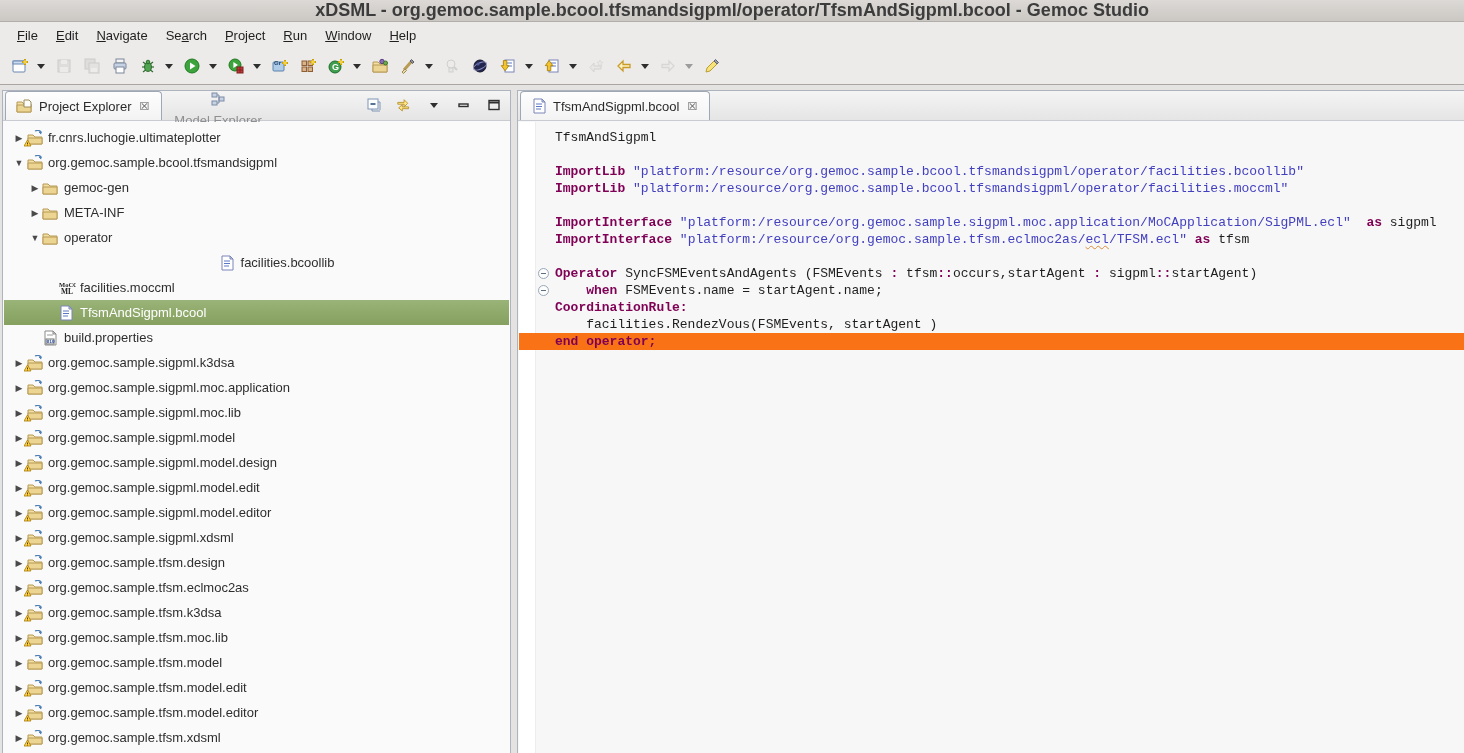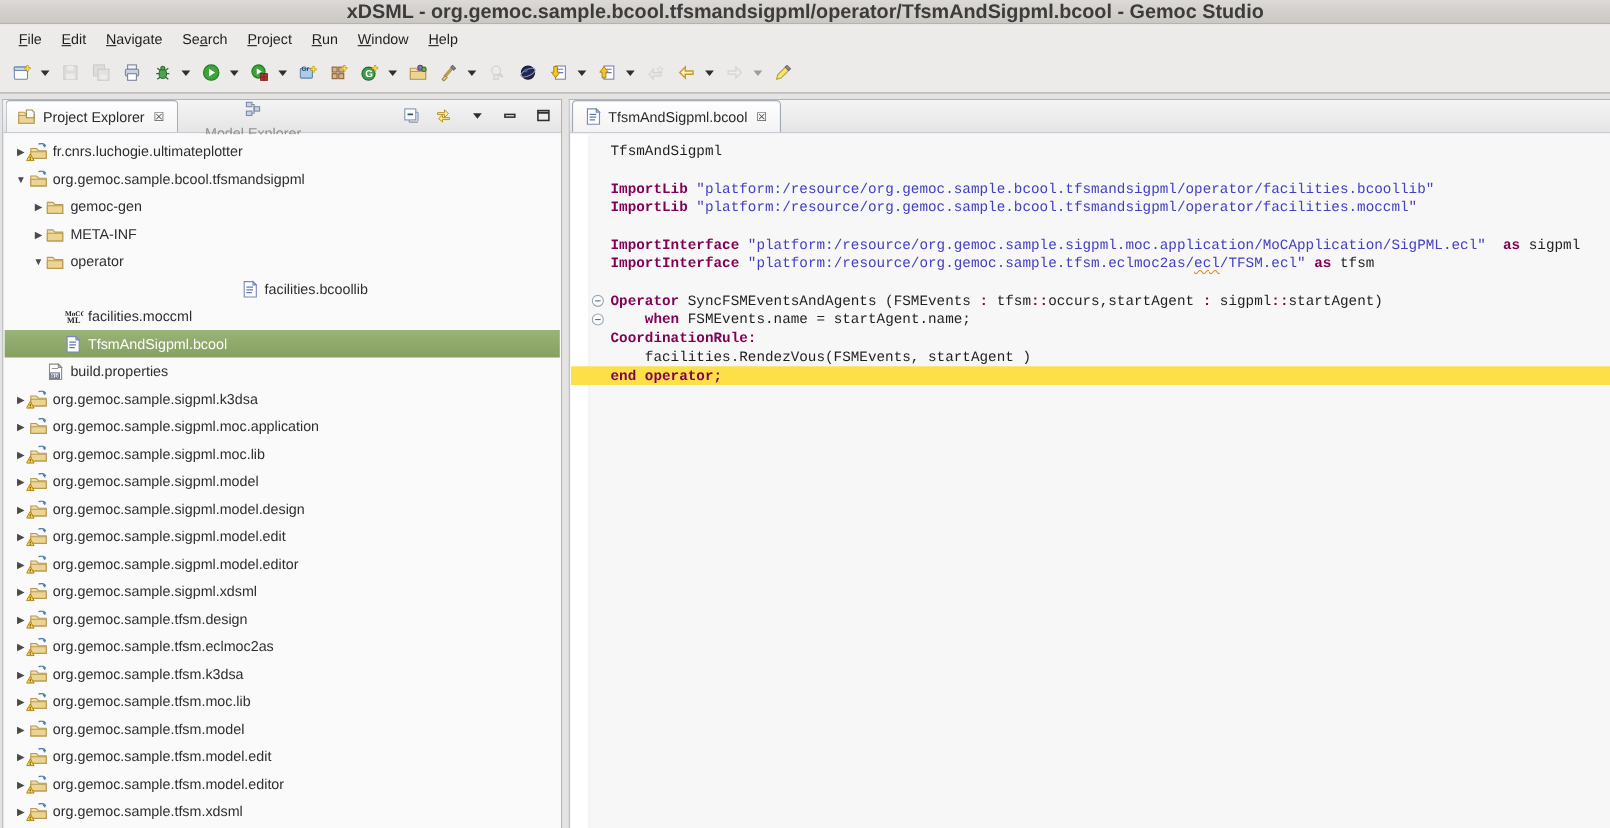--- a/index.html
+++ b/index.html
@@ -22,41 +22,41 @@
   .tb-drop.disabled .arr { border-top-color:#9C9C9C; }
   .tb-btn svg, .icon-slot svg { display:block; }
 
   
   .workspace { position:absolute; top:86px; left:0; right:0; bottom:0; background:#E5E3E1; }
 
   .panel { position:absolute; background:#FAFAFA; border:1px solid #AEB4BE; }
   #explorer-panel { left:2px; top:4px; width:509px; bottom:0; border-bottom:none; }
   #editor-panel   { left:517px; top:4px; right:0; bottom:0; background:#F7F7F7; border-right:none; border-bottom:none; }
 
-  .panel-header { height:30px; background:linear-gradient(#F4F4F4,#E5E5E5); border-bottom:1px solid #C8CCD2; display:flex; align-items:flex-end; position:relative;gap:12px; }
+  .panel-header { height:30px; background:linear-gradient(#F4F4F4,#E5E5E5); border-bottom:1px solid #C8CCD2; display:flex; align-items:flex-end; position:relative; }
   .tab { height:29px; display:flex; align-items:center; gap:6px; padding:0 10px; font-size:13px; border-top-left-radius:4px; border-top-right-radius:4px; margin-left:2px; }
   .tab.active { background:linear-gradient(#FEFEFE,#F3F3F3); border:1px solid #9FA8B4; border-bottom:none; color:#2B2B2B; }
   .tab.inactive { color:#8F8F8F;flex-direction:column; }
   .tab .close { font-size:11px; color:#555; padding:1px 2px; }
   .view-toolbar { position:absolute; right:6px; top:4px; display:flex; align-items:center; gap:10px; }
   .view-toolbar .vt-btn { display:flex; align-items:center; justify-content:center; width:20px; height:20px; }
 
   
   .tree { position:absolute; top:31px; left:1px; right:1px; bottom:0; overflow:hidden; background:#FAFAFA; padding-top:3px; }
   .tree-row { height:25px; display:flex; align-items:center; font-size:13px; color:#2E2E2E; white-space:nowrap; }
   .tree-row.sel { background:linear-gradient(#9AB378,#85A05F); color:#FFFFFF; }
   .expander { width:14px; display:inline-flex; justify-content:center; font-size:9px; color:#4A4A4A; flex:none; }
   .tree-icon { width:17px; height:16px; margin-right:5px; flex:none; position:relative; }
 
   
   .editor-body { position:absolute; top:31px; left:1px; right:0; bottom:0; background:#F7F7F7; overflow:hidden; }
   .ruler { position:absolute; top:0; left:0; width:17px; bottom:0; background:#FFFFFF; border-right:1px solid #EDEDED; }
   .code { position:absolute; top:0; left:0; right:0; padding-top:7px; font-family:Liberation Mono, monospace; font-size:13px; line-height:17px; }
   .code-line { height:17px; white-space:pre; padding-left:36px; position:relative; color:#1E1E1E; }
-  .code-line.hl { background:#fde047; }
+  .code-line.hl { background:#f97316; }
   .k { color:#7F0055; font-weight:bold; }
   .s { color:#4340C0; }
   .sq { color:#4340C0; text-decoration:underline wavy #D98E3F 1px; text-underline-offset:2px; }
   .fold { position:absolute; left:19px; top:3px; width:11px; height:11px; border:1px solid #98A8B8; border-radius:50%; background:#FDFDFD; }
   .fold::after { content:""; position:absolute; left:2px; right:2px; top:4px; height:1px; background:#5C7080; }
 </style>
 </head>
 <body>
 
 <div class="titlebar">

